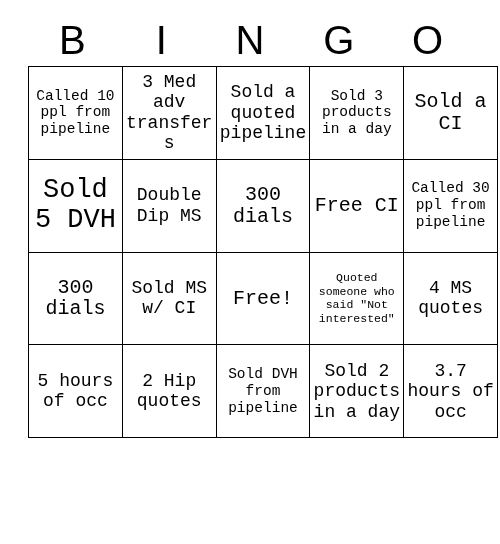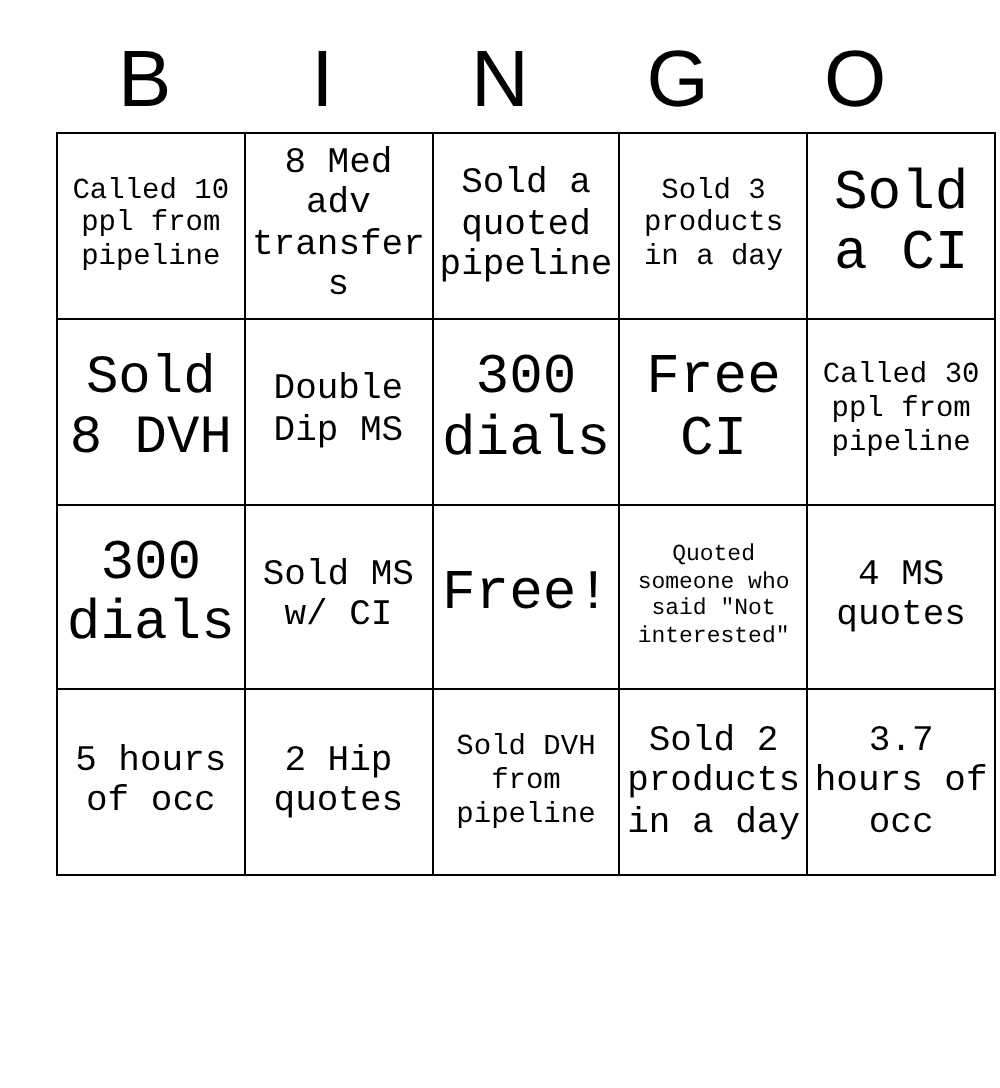--- a/index.html
+++ b/index.html
@@ -61,21 +61,21 @@
     background: #ffffff;
   }
   .cell-text {
     display: block;
     line-height: 1.12;
     word-wrap: break-word;
     white-space: pre-line;
   }
 
   
-  .fs-xl  { font-size: 28px; line-height: 1.08; }
+  .fs-xl  { font-size: 20px; line-height: 1.08; }
   .fs-lg  { font-size: 27px; line-height: 1.10; }
   .fs-md  { font-size: 18px; line-height: 1.14; }
   .fs-sm  { font-size: 14.5px; line-height: 1.16; }
   .fs-xs  { font-size: 11.5px; line-height: 1.18; }
 </style>
 </head>
 <body>
 
 <div id="bingo-card">
 
@@ -87,35 +87,35 @@
     <div class="header-cell">O</div>
   </div>
 
   <table class="grid">
     <tbody>
       <tr>
         <td>
             <span class="cell-text fs-sm">Called 10 ppl from pipeline</span>
           </td>
         <td>
-            <span class="cell-text fs-md">8 Med adv transfers</span>
+            <span class="cell-text fs-md">3 Med adv transfers</span>
           </td>
         <td>
             <span class="cell-text fs-md">Sold a quoted pipeline</span>
           </td>
         <td>
             <span class="cell-text fs-sm">Sold 3 products in a day</span>
           </td>
         <td>
             <span class="cell-text fs-xl">Sold a CI</span>
           </td>
       </tr>
       <tr>
         <td>
-            <span class="cell-text fs-lg">Sold 8 DVH</span>
+            <span class="cell-text fs-lg">Sold 5 DVH</span>
           </td>
         <td>
             <span class="cell-text fs-md">Double Dip MS</span>
           </td>
         <td>
             <span class="cell-text fs-xl">300 dials</span>
           </td>
         <td>
             <span class="cell-text fs-xl">Free CI</span>
           </td>

